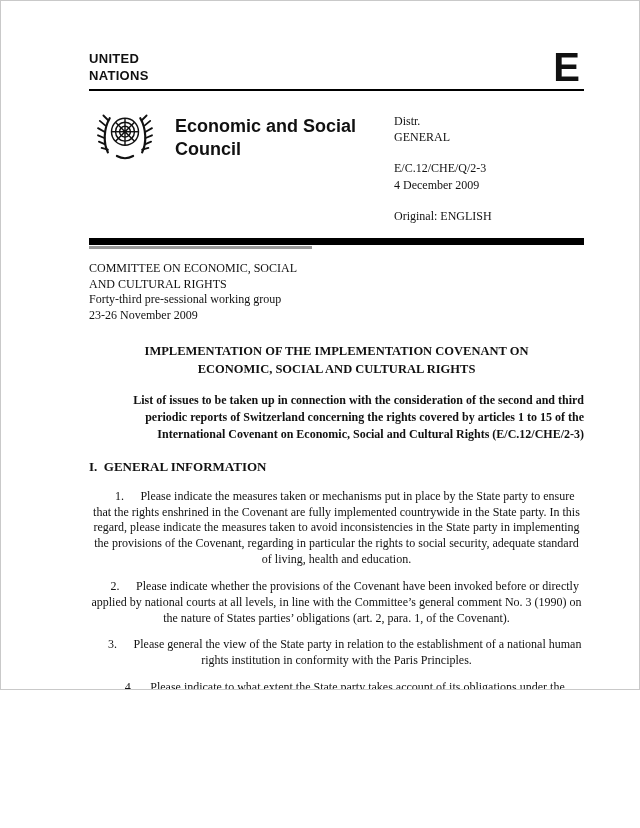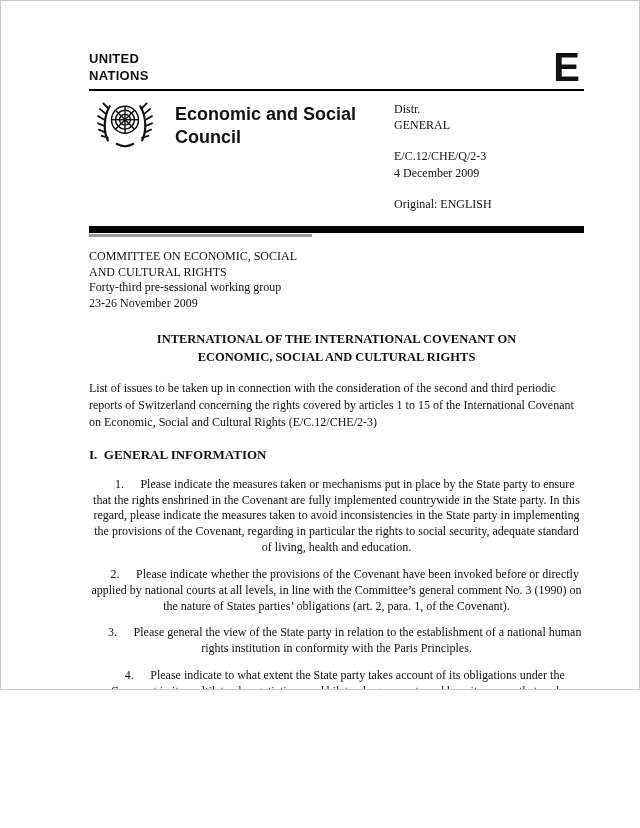--- a/index.html
+++ b/index.html
@@ -23,40 +23,40 @@
   .org{
     font-family:"Liberation Sans", sans-serif;
     font-weight:bold;font-size:13px;line-height:1.3;letter-spacing:.3px;
   }
   .doc-letter{
     font-family:"Liberation Sans", sans-serif;
     font-weight:bold;font-size:40px;line-height:.9;
     padding-right:4px;
   }
   
-  .masthead{display:flex;margin-top:4px;}
+  .masthead{display:flex;margin-top:16px;}
   .emblem{width:72px;flex:0 0 72px;padding-top:2px;}
   .council{
     flex:1;margin-left:14px;padding-top:8px;
     font-family:"Liberation Sans", sans-serif;
     font-weight:bold;font-size:18px;line-height:1.25;
   }
   .distr{flex:0 0 190px;font-size:12px;line-height:1.35;padding-top:6px;}
   .distr .gap{height:15px;}
   
   .thickbar{height:7px;background:#000;margin-top:14px;}
   .thickbar-shadow{height:3px;width:45%;background:#9a9a9a;margin-top:1px;}
   
   .session{margin-top:12px;font-size:12px;line-height:1.3;}
   
   .doc-title{
     margin-top:20px;text-align:center;font-weight:bold;font-size:12.5px;line-height:1.4;
   }
   .doc-subtitle{
-    margin-top:14px;text-align:left;font-weight:normal;font-size:12px;line-height:1.4;
+    margin-top:14px;text-align:right;font-weight:bold;font-size:12px;line-height:1.4;
   }
   .section-heading{
     margin-top:16px;text-align:left;font-weight:bold;font-size:13px;
   }
   
   .body-text{margin-top:14px;}
   .para{font-size:12px;line-height:1.32;margin:0 0 11px 0;text-align:center;}
   .para .num{display:inline-block;width:42px;}
   .footer{font-size:12px;margin-top:8px;}
   svg{display:block;}
@@ -127,21 +127,21 @@
   <div class="thickbar-shadow"></div>
 
   <div class="session">
     <div>COMMITTEE ON ECONOMIC, SOCIAL</div>
     <div>AND CULTURAL RIGHTS</div>
     <div>Forty-third pre-sessional working group</div>
     <div>23-26 November 2009</div>
   </div>
 
   <div class="doc-title">
-    <div>INTERNATIONAL OF THE INTERNATIONAL COVENANT ON</div>
+    <div>IMPLEMENTATION OF THE IMPLEMENTATION COVENANT ON</div>
     <div>ECONOMIC, SOCIAL AND CULTURAL RIGHTS</div>
   </div>
 
   <div class="doc-subtitle">List of issues to be taken up in connection with the consideration of  the second and third periodic reports of Switzerland concerning the rights covered by articles 1 to 15 of the International Covenant on Economic, Social and Cultural Rights (E/C.12/CHE/2-3)</div>
 
   <div class="section-heading">I.&nbsp;&nbsp;GENERAL INFORMATION</div>
 
   <div class="body-text">
     <p class="para">
       <span class="num">1.</span><span>Please indicate the measures taken or mechanisms put in place by the State party to ensure that the rights enshrined in the Covenant are fully implemented countrywide in the State party. In this regard, please indicate the measures taken to avoid inconsistencies in the State party in implementing the provisions of the Covenant, regarding in particular the rights to social security, adequate standard of living, health and education.</span>

